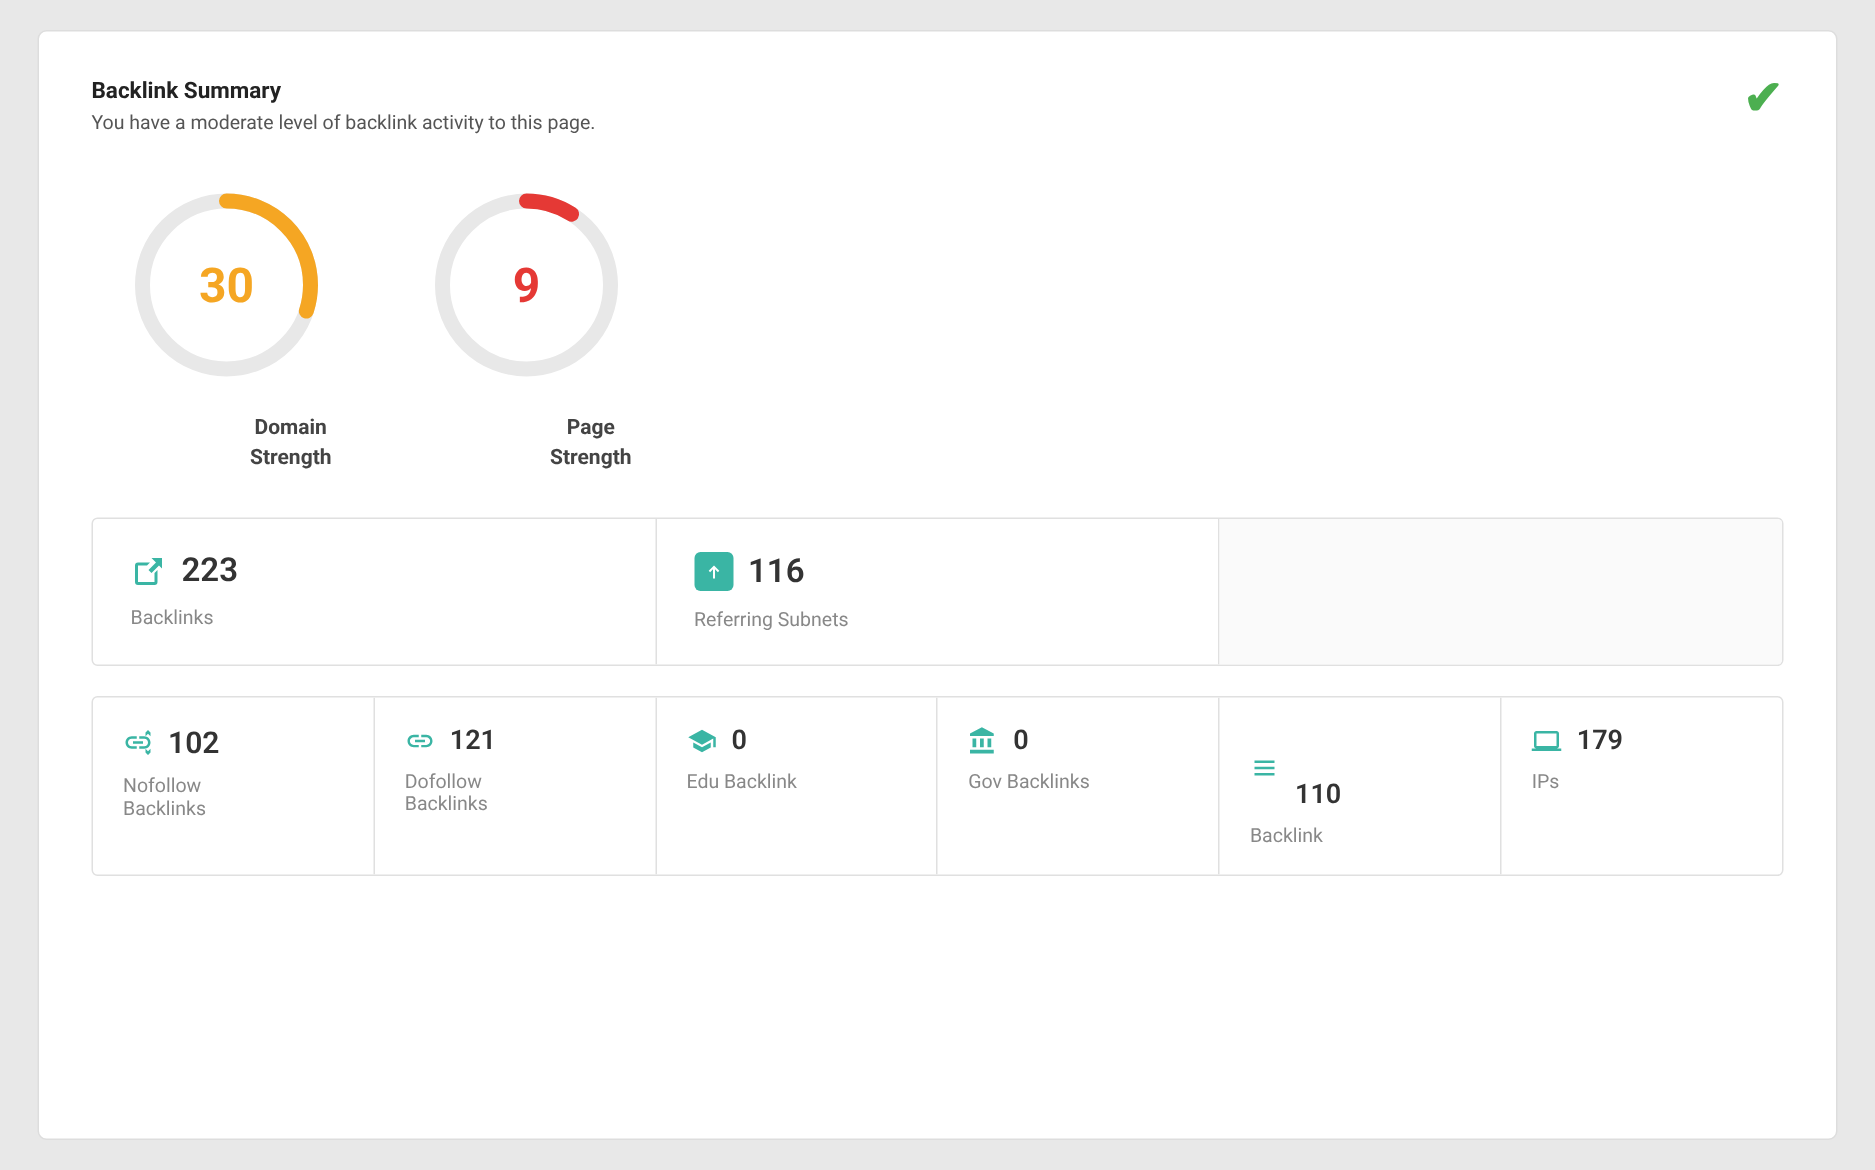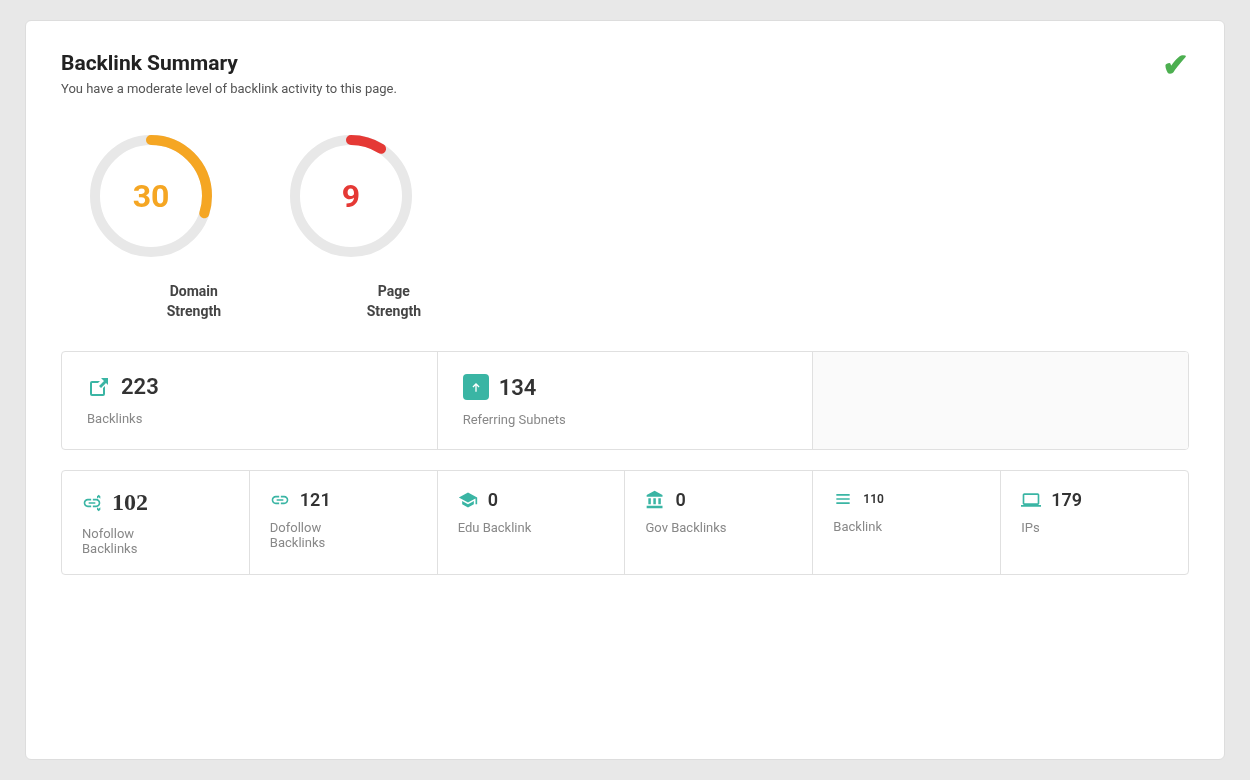--- a/index.html
+++ b/index.html
@@ -14,21 +14,21 @@
     .card {
       background: #fff;
       border: 1px solid #ddd;
       border-radius: 6px;
       width: 1200px;
       min-height: 740px;
       padding: 30px 35px;
       position: relative;
     }
     .card-title {
-      font-size: 21px;
+      font-size: 15px;
       font-weight: 700;
       color: #222;
       margin-bottom: 6px;
     }
     .card-subtitle {
       font-size: 13px;
       color: #555;
       margin-bottom: 30px;
     }
     .check-icon {
@@ -212,38 +212,38 @@
     </div>
 
     <div class="stat-box">
       <div class="stat-top">
 
         <div class="teal-bg-icon">
           <svg width="16" height="16" viewBox="0 0 24 24" fill="white">
             <path d="M13 19V9.83l2.88 2.88 1.41-1.42L12 6l-5.29 5.29 1.41 1.42L11 9.83V19h2z"></path>
           </svg>
         </div>
-        <span class="stat-number">134</span>
+        <span class="stat-number">116</span>
       </div>
       <div class="stat-label">Referring Subnets</div>
     </div>
 
     <div class="stat-box empty"></div>
 
   </div>
 
   <div class="stats-row2">
 
     <div class="stat-box2">
       <div class="stat-top">
 
         <svg class="icon-svg-sm" viewBox="0 0 24 24">
           <path d="M17 7h-4v2h4c1.65 0 3 1.35 3 3s-1.35 3-3 3h-4v2h4c2.76 0 5-2.24 5-5s-2.24-5-5-5zm-6 8H7c-1.65 0-3-1.35-3-3s1.35-3 3-3h4V7H7c-2.76 0-5 2.24-5 5s2.24 5 5 5h4v-2zm-3-4h8v2H8zm10 6l2 2 2-2v3l-2 2-2-2v-3zm0-10l2-2 2 2V4l-2-2-2 2v3z"></path>
         </svg>
-        <span class="stat-number" style="font-size:24px;font-family:Liberation Serif, serif;">102</span>
+        <span class="stat-number" style="font-size:20px;">102</span>
       </div>
       <div class="stat-label">Nofollow<br>Backlinks</div>
     </div>
 
     <div class="stat-box2">
       <div class="stat-top">
 
         <svg class="icon-svg-sm" viewBox="0 0 24 24">
           <path d="M3.9 12c0-1.71 1.39-3.1 3.1-3.1h4V7H7c-2.76 0-5 2.24-5 5s2.24 5 5 5h4v-1.9H7c-1.71 0-3.1-1.39-3.1-3.1zM8 13h8v-2H8v2zm9-6h-4v1.9h4c1.71 0 3.1 1.39 3.1 3.1s-1.39 3.1-3.1 3.1h-4V17h4c2.76 0 5-2.24 5-5s-2.24-5-5-5z"></path>
         </svg>
@@ -273,21 +273,21 @@
       </div>
       <div class="stat-label">Gov Backlinks</div>
     </div>
 
     <div class="stat-box2">
       <div class="stat-top">
 
         <svg class="icon-svg-sm" viewBox="0 0 24 24">
           <path d="M4 6h16v2H4zm0 5h16v2H4zm0 5h16v2H4z"></path>
         </svg>
-        <span class="stat-number" style="font-size:12px;">110</span>
+        <span class="stat-number" style="font-size:18px;margin-top:36px;">110</span>
       </div>
       <div class="stat-label">Backlink</div>
     </div>
 
     <div class="stat-box2">
       <div class="stat-top">
 
         <svg class="icon-svg-sm" viewBox="0 0 24 24">
           <path d="M20 18c1.1 0 1.99-.9 1.99-2L22 6c0-1.1-.9-2-2-2H4c-1.1 0-2 .9-2 2v10c0 1.1.9 2 2 2H0v2h24v-2h-4zM4 6h16v10H4V6z"></path>
         </svg>

